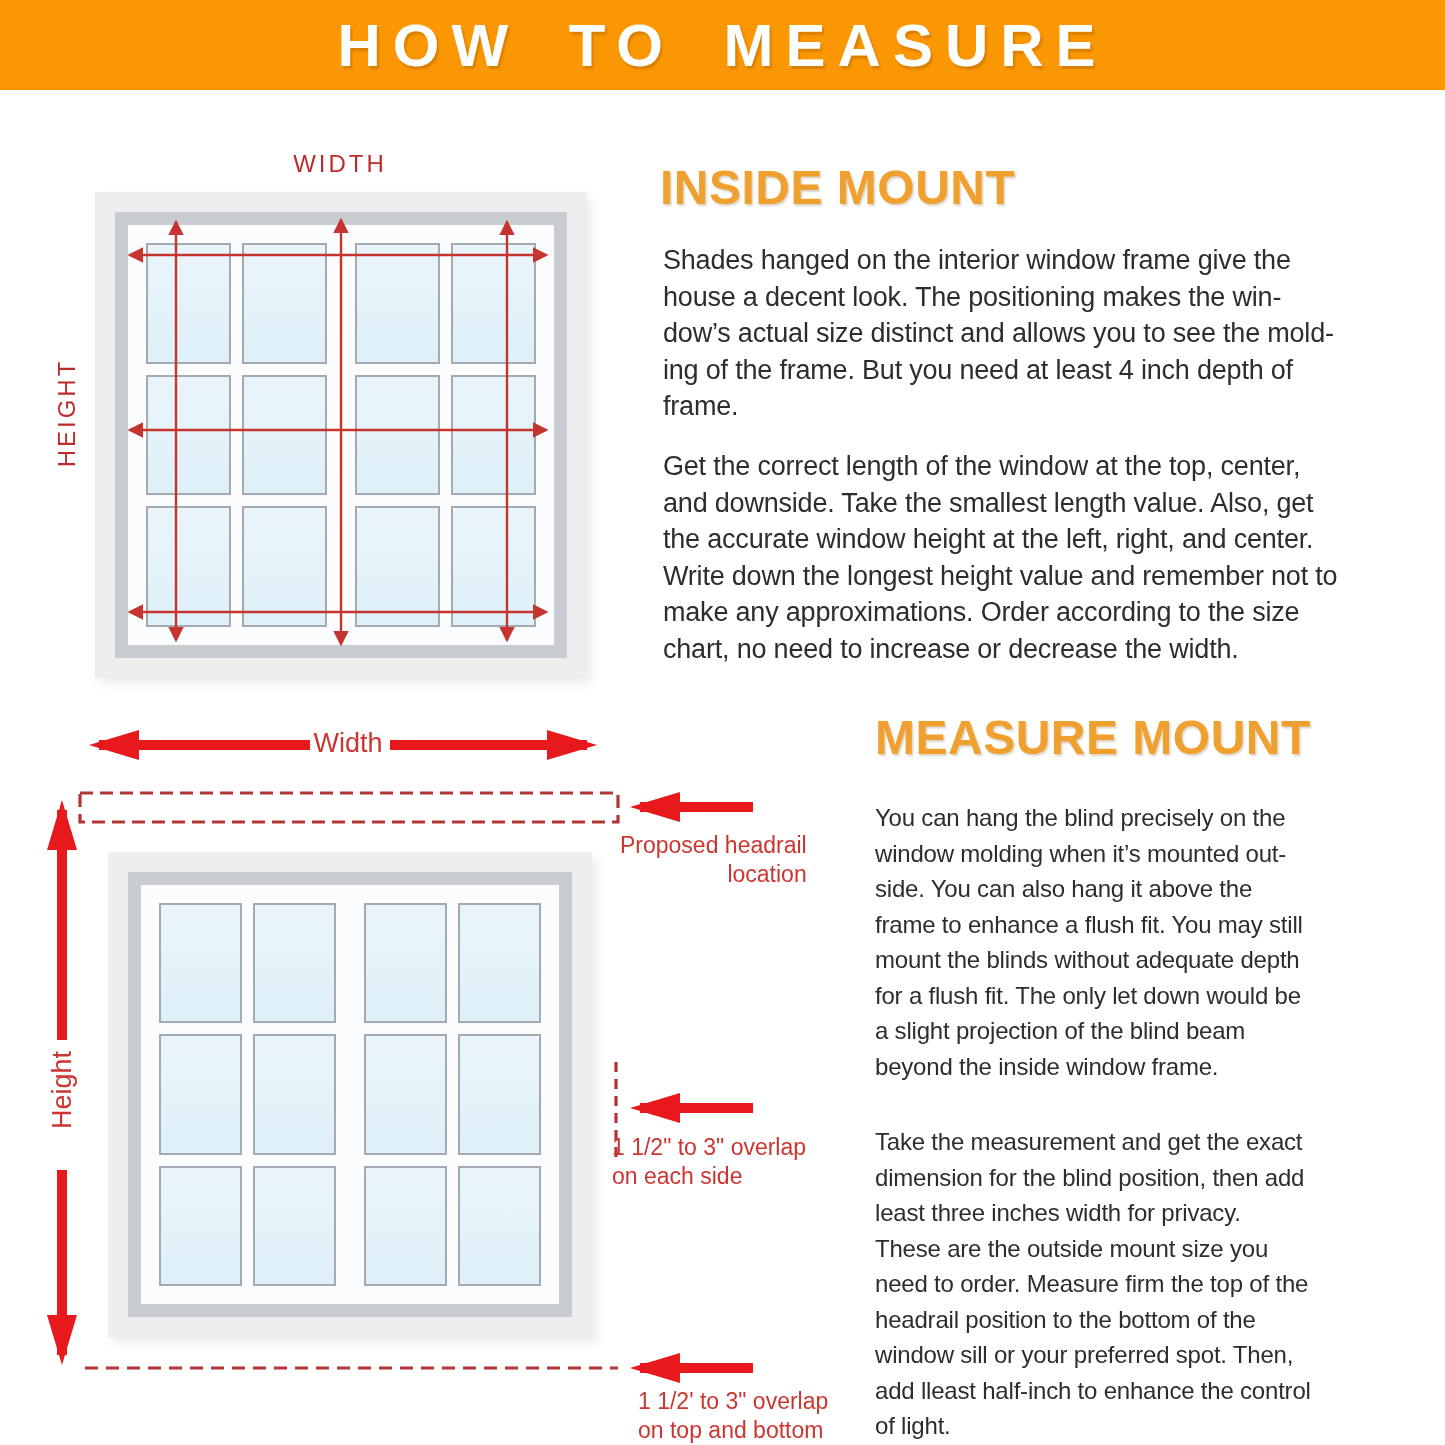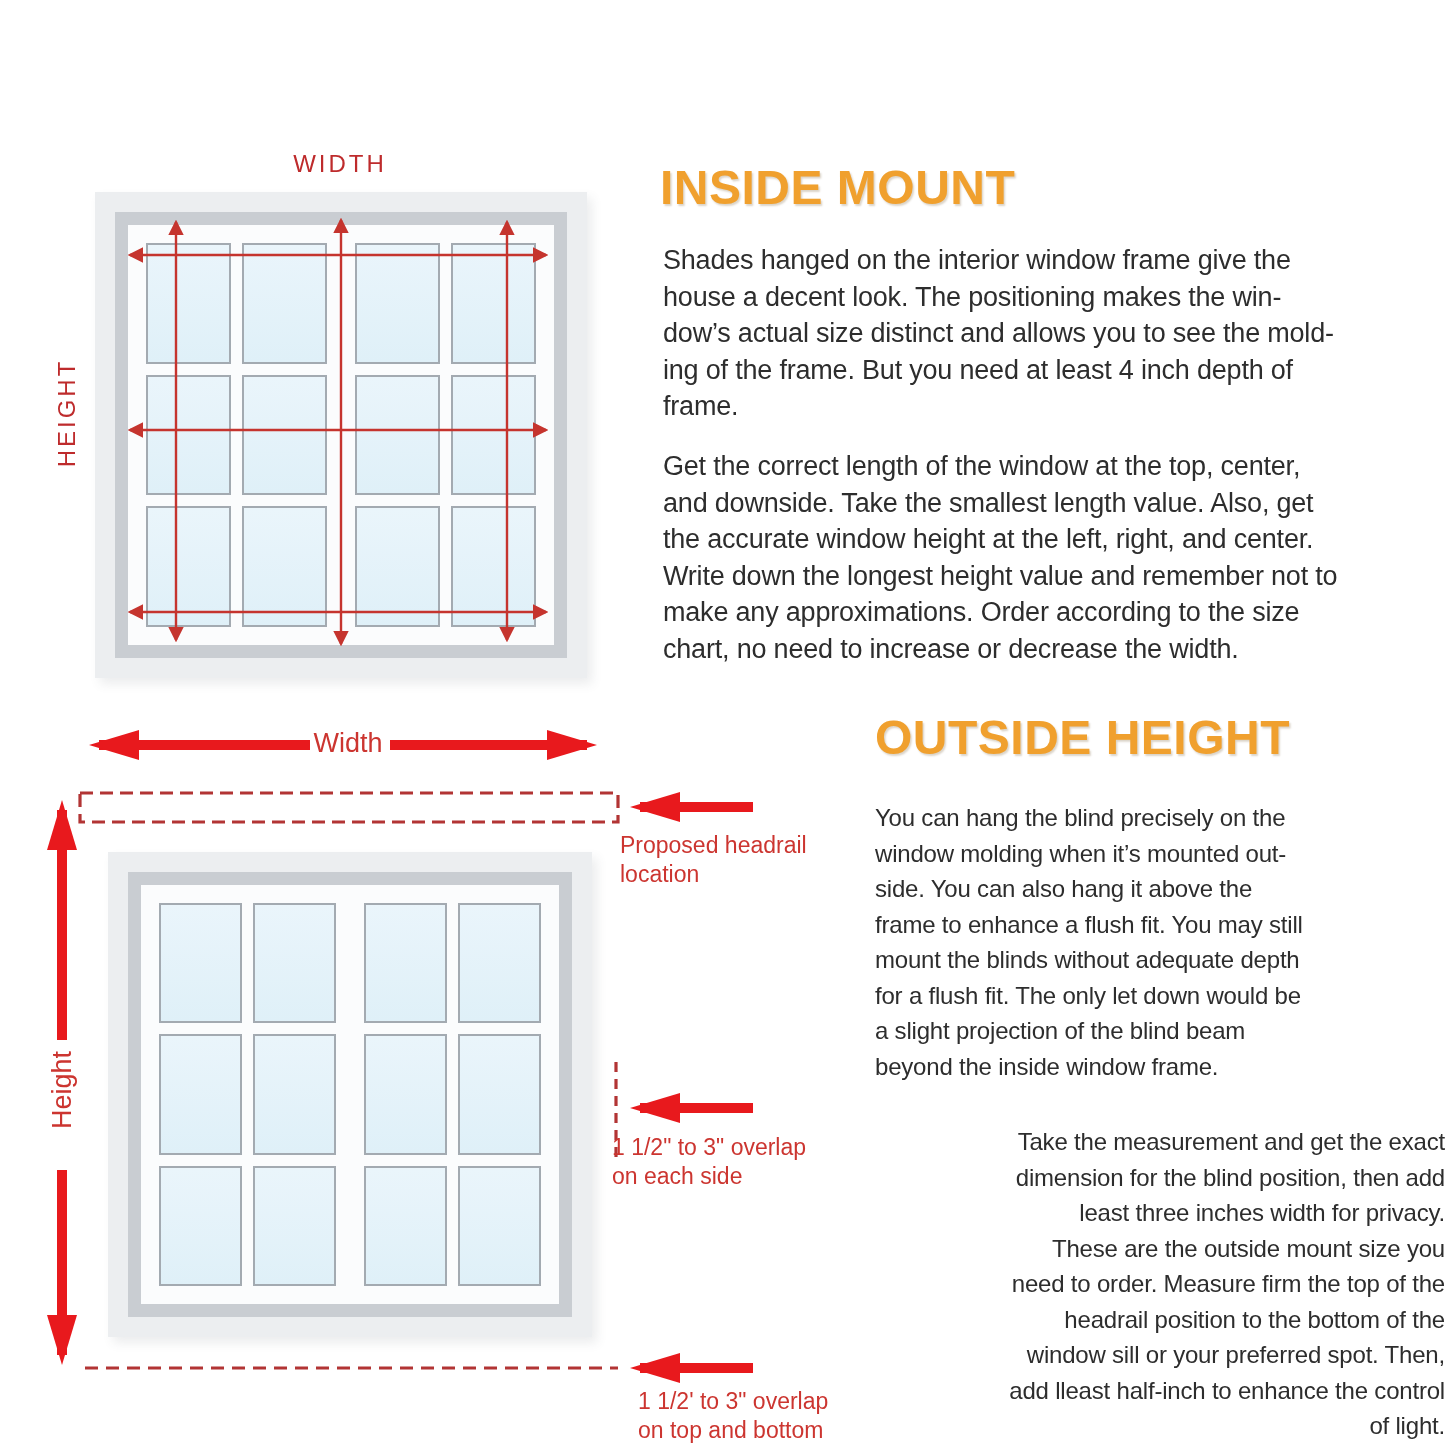--- a/index.html
+++ b/index.html
@@ -52,27 +52,30 @@
   .mount-heading{
     position:absolute;color:var(--heading-orange);font-size:48px;font-weight:bold;
     letter-spacing:0.5px;text-align:left;text-shadow:1.5px 2px 2px rgba(90,60,10,0.22);
     white-space:nowrap;
   }
   .h-inside{left:660px;top:160px;width:770px;}
   .h-outside{left:875px;top:710px;width:560px;}
   .para{position:absolute;color:var(--text-dark);white-space:pre-line;}
   .p-in{left:663px;width:780px;font-size:27px;line-height:36.5px;letter-spacing:-0.2px;}
   .p-out{left:875px;width:570px;font-size:24px;line-height:35.5px;letter-spacing:-0.2px;}
-  .p1{top:242px;}.p2{top:448px;}.p3{top:800px;}.p4{top:1124px;text-align:right;}
+  .p1{top:242px;}.p2{top:448px;}.p3{top:800px;}.p4{top:1124px;}
 </style>
 </head>
 <body>
 
 <div class="canvas">
 
+  <div class="banner">
+    <div class="banner-title">HOW TO MEASURE</div>
+  </div>
 
   <div class="window w-top">
     <div class="ring2"></div>
     <div class="ring3"></div>
     <div class="panes">
       <div class="sash">
         <div class="pane"></div>
           <div class="pane"></div>
         <div class="pane"></div>
           <div class="pane"></div>
@@ -153,41 +156,41 @@
     <line class="dash" x1="85" y1="1368" x2="618" y2="1368" stroke-dasharray="13 8"></line>
     <line class="thick" x1="753" y1="1368" x2="640" y2="1368" marker-end="url(#ah-thick)"></line>
   </svg>
 
   <div class="dim-label" style="left:240px;top:150px;width:200px;">WIDTH</div>
   <div class="dim-label rot" style="left:67px;top:413px;">HEIGHT</div>
 
   <div class="anno-label" style="left:288px;top:728px;width:120px;">Width</div>
   <div class="anno-label rot" style="left:62px;top:1090px;">Height</div>
 
-  <div class="anno" style="left:620px;top:831px;">Proposed headrail
+  <div class="anno" style="left:620px;top:831px;text-align:right;">Proposed headrail
 location</div>
   <div class="anno" style="left:612px;top:1133px;">1 1/2" to 3" overlap
 on each side</div>
   <div class="anno" style="left:638px;top:1387px;">1 1/2' to 3" overlap
 on top and bottom</div>
 
   <div class="mount-heading h-inside">INSIDE MOUNT</div>
   <div class="para p-in p1">Shades hanged on the interior window frame give the
 house a decent look. The positioning makes the win-
 dow’s actual size distinct and allows you to see the mold-
 ing of the frame. But you need at least 4 inch depth of
 frame.</div>
   <div class="para p-in p2">Get the correct length of the window at the top, center,
 and downside. Take the smallest length value. Also, get
 the accurate window height at the left, right, and center.
 Write down the longest height value and remember not to
 make any approximations. Order according to the size
 chart, no need to increase or decrease the width.</div>
 
-  <div class="mount-heading h-outside">OUTSIDE HEIGHT</div>
+  <div class="mount-heading h-outside">MEASURE MOUNT</div>
   <div class="para p-out p3">You can hang the blind precisely on the
 window molding when it’s mounted out-
 side. You can also hang it above the
 frame to enhance a flush fit. You may still
 mount the blinds without adequate depth
 for a flush fit. The only let down would be
 a slight projection of the blind beam
 beyond the inside window frame.</div>
   <div class="para p-out p4">Take the measurement and get the exact
 dimension for the blind position, then add

